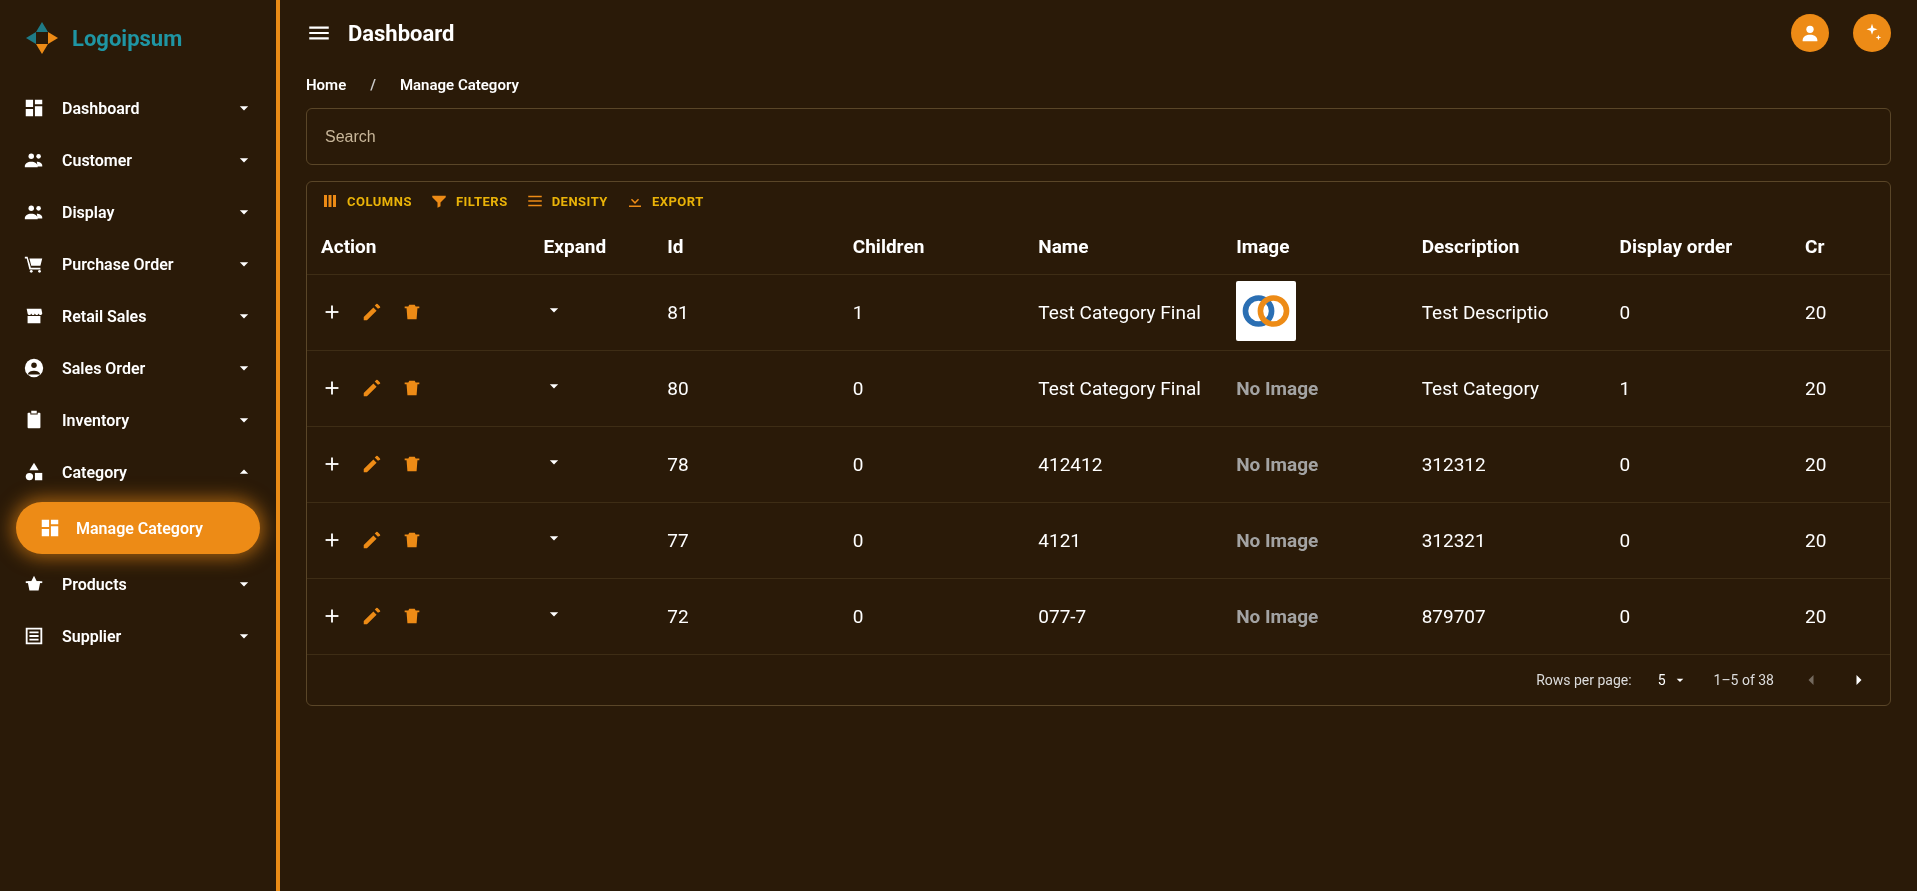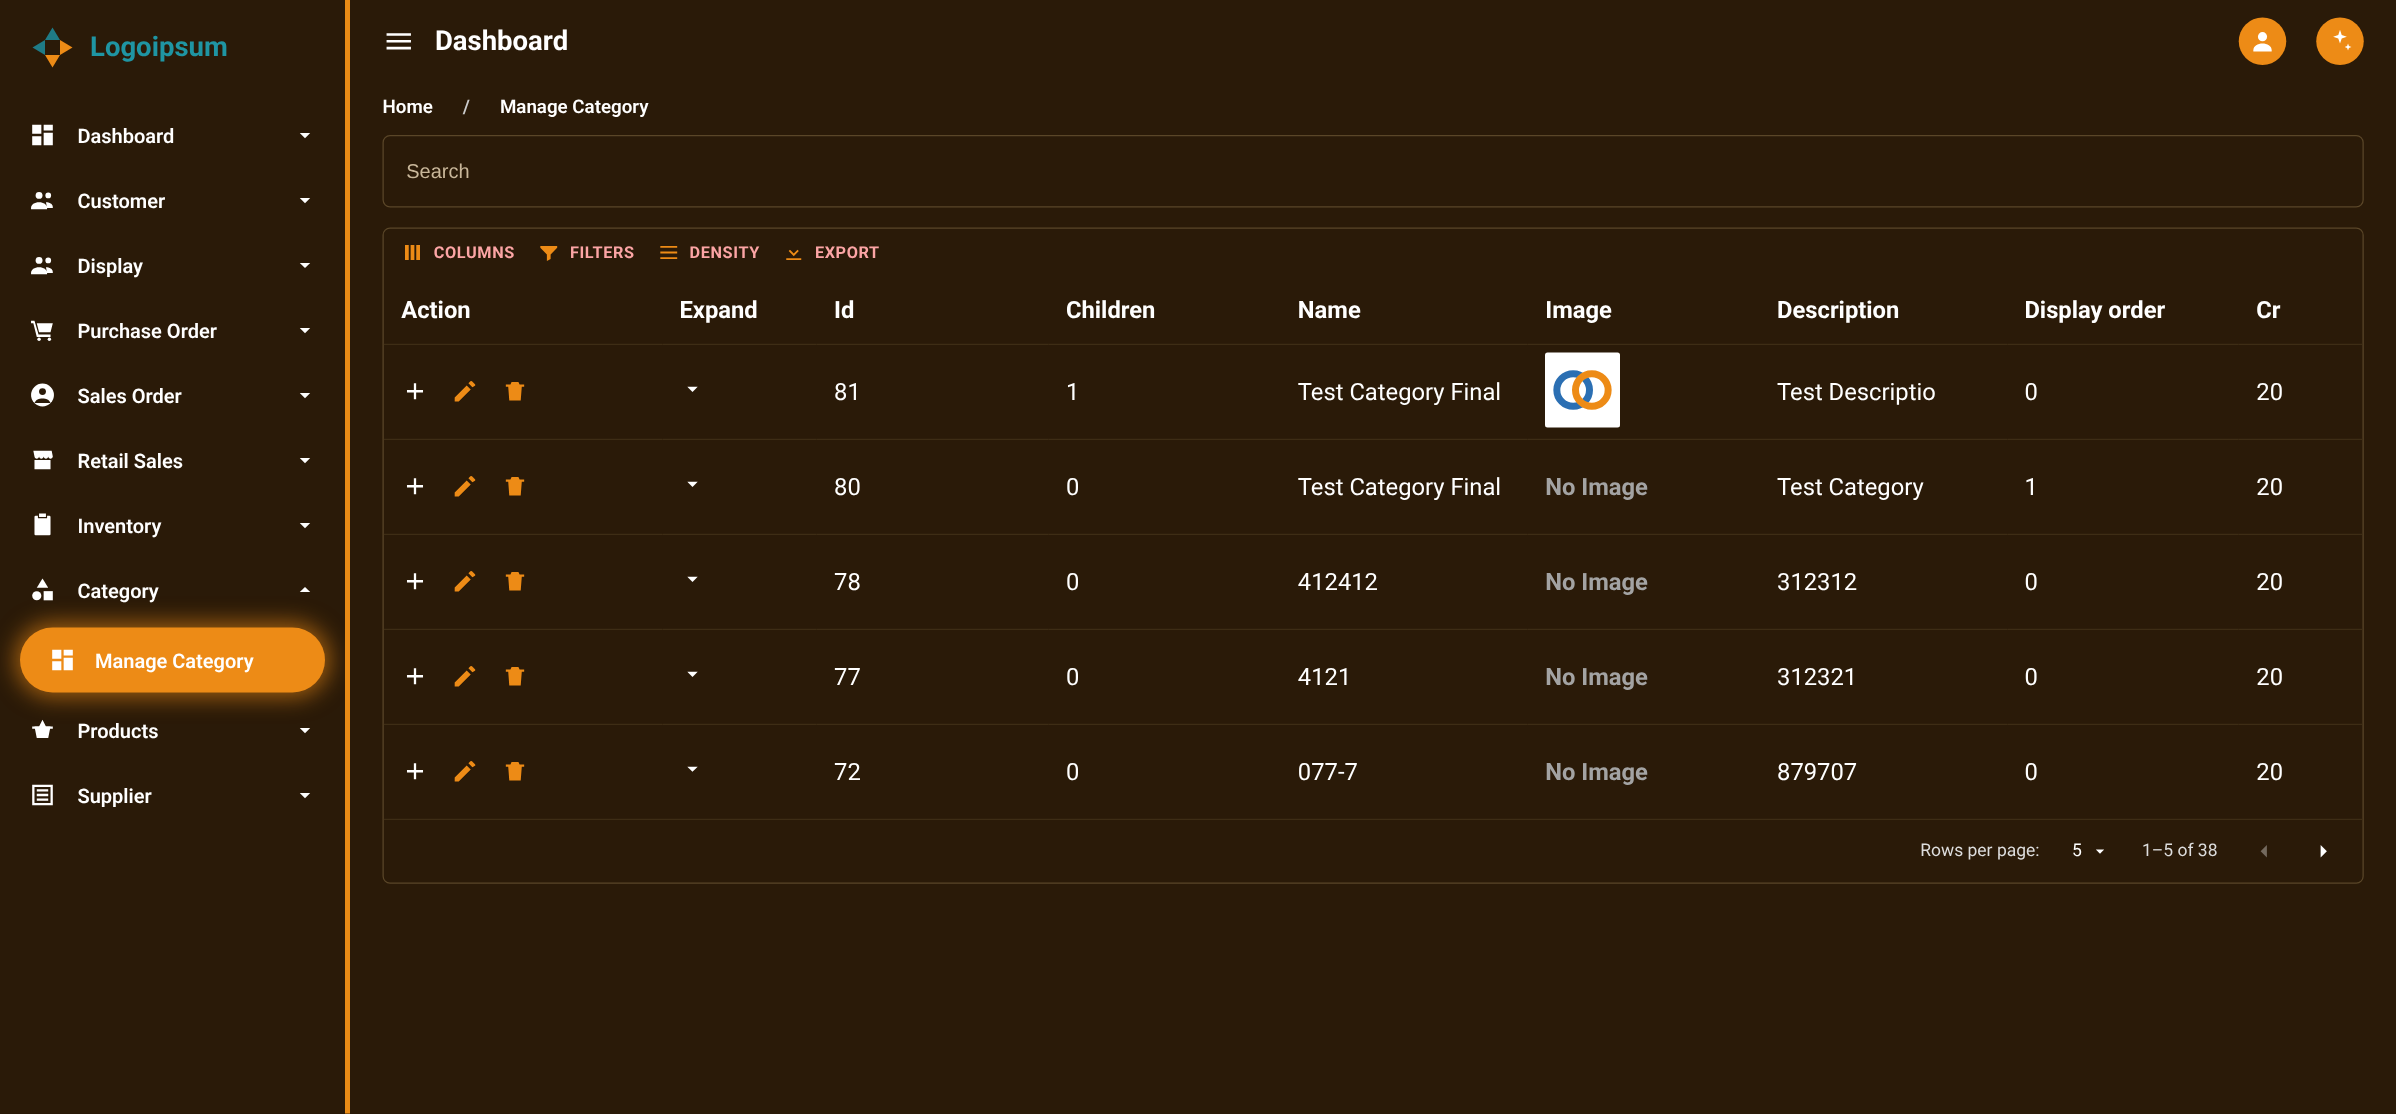--- a/index.html
+++ b/index.html
@@ -32,21 +32,21 @@
   .breadcrumb { font-size:15px; font-weight:600; color:#fff; padding-bottom:14px; display:flex; gap:24px; align-items:center; }
   .breadcrumb a { color:#fff; text-decoration:none; cursor:pointer; }
   .breadcrumb .sep { color:#ccc; }
 
   .search-wrap { border:1px solid #5a4628; border-radius:6px; padding:18px 18px; margin-bottom:16px; }
   .search-input { width:100%; background:transparent; border:none; outline:none; color:#737373; font-size:16px; }
   .search-input::placeholder { color:#c9b79a; }
 
   .table-panel { border:1px solid #5a4628; border-radius:6px; overflow:hidden; display:flex; flex-direction:column; min-width:0; }
   .toolbar { display:flex; align-items:center; gap:18px; padding:10px 14px; }
-  .tool-btn { display:inline-flex; align-items:center; gap:8px; color:#fca5a5; font-size:13px; font-weight:700; letter-spacing:0.5px; cursor:pointer; }
+  .tool-btn { display:inline-flex; align-items:center; gap:8px; color:#eab308; font-size:13px; font-weight:700; letter-spacing:0.5px; cursor:pointer; }
   .tool-btn .ticon { width:18px; height:18px; display:inline-flex; color:#ed8b16; }
 
   .table-scroll { overflow-x:auto; }
   table.data-grid { width:100%; min-width:1260px; border-collapse:collapse; }
   .data-grid th, .data-grid td { text-align:left; padding:0 14px; font-size:19px; border-top:1px solid #3e2d15; }
   .data-grid thead th { font-weight:700; height:54px; border-top:none; }
   .data-grid tbody tr { height:76px; }
   .col-action { width:180px; }
   .col-expand { width:100px; }
   .col-id { width:150px; }
@@ -139,39 +139,39 @@
         <span class="nav-label">Purchase Order</span>
         <span class="chevron">
           <svg viewBox="0 0 24 24" width="20" height="20" fill="currentColor">
             <path d="M7 10l5 5 5-5z"></path>
           </svg>
         </span>
       </div>
       <div class="nav-item">
         <span class="nav-icon">
           <svg viewBox="0 0 24 24" width="22" height="22" fill="currentColor">
+            <path d="M4 4h16l1 5c0 1-1 2-2 2s-2-1-2-2c0 1-1 2-2 2s-2-1-2-2c0 1-1 2-2 2s-2-1-2-2c0 1-1 2-2 2s-2-1-2-2zM5 12h14v8H5z"></path>
+          </svg>
+        </span>
+        <span class="nav-label">Retail Sales</span>
+        <span class="chevron">
+          <svg viewBox="0 0 24 24" width="20" height="20" fill="currentColor">
+            <path d="M7 10l5 5 5-5z"></path>
+          </svg>
+        </span>
+      </div>
+      <div class="nav-item">
+        <span class="nav-icon">
+          <svg viewBox="0 0 24 24" width="22" height="22" fill="currentColor">
             <circle cx="12" cy="12" r="10"></circle>
             <circle cx="12" cy="9" r="3" fill="#2a1a08"></circle>
             <path d="M5 19c1-3 4-4 7-4s6 1 7 4" fill="#2a1a08"></path>
           </svg>
         </span>
         <span class="nav-label">Sales Order</span>
-        <span class="chevron">
-          <svg viewBox="0 0 24 24" width="20" height="20" fill="currentColor">
-            <path d="M7 10l5 5 5-5z"></path>
-          </svg>
-        </span>
-      </div>
-      <div class="nav-item">
-        <span class="nav-icon">
-          <svg viewBox="0 0 24 24" width="22" height="22" fill="currentColor">
-            <path d="M4 4h16l1 5c0 1-1 2-2 2s-2-1-2-2c0 1-1 2-2 2s-2-1-2-2c0 1-1 2-2 2s-2-1-2-2c0 1-1 2-2 2s-2-1-2-2zM5 12h14v8H5z"></path>
-          </svg>
-        </span>
-        <span class="nav-label">Retail Sales</span>
         <span class="chevron">
           <svg viewBox="0 0 24 24" width="20" height="20" fill="currentColor">
             <path d="M7 10l5 5 5-5z"></path>
           </svg>
         </span>
       </div>
       <div class="nav-item">
         <span class="nav-icon">
           <svg viewBox="0 0 24 24" width="22" height="22" fill="currentColor">
             <path d="M9 2h6v3H9zM6 4h2v2h8V4h2a1 1 0 011 1v15a1 1 0 01-1 1H6a1 1 0 01-1-1V5a1 1 0 011-1z"></path>

